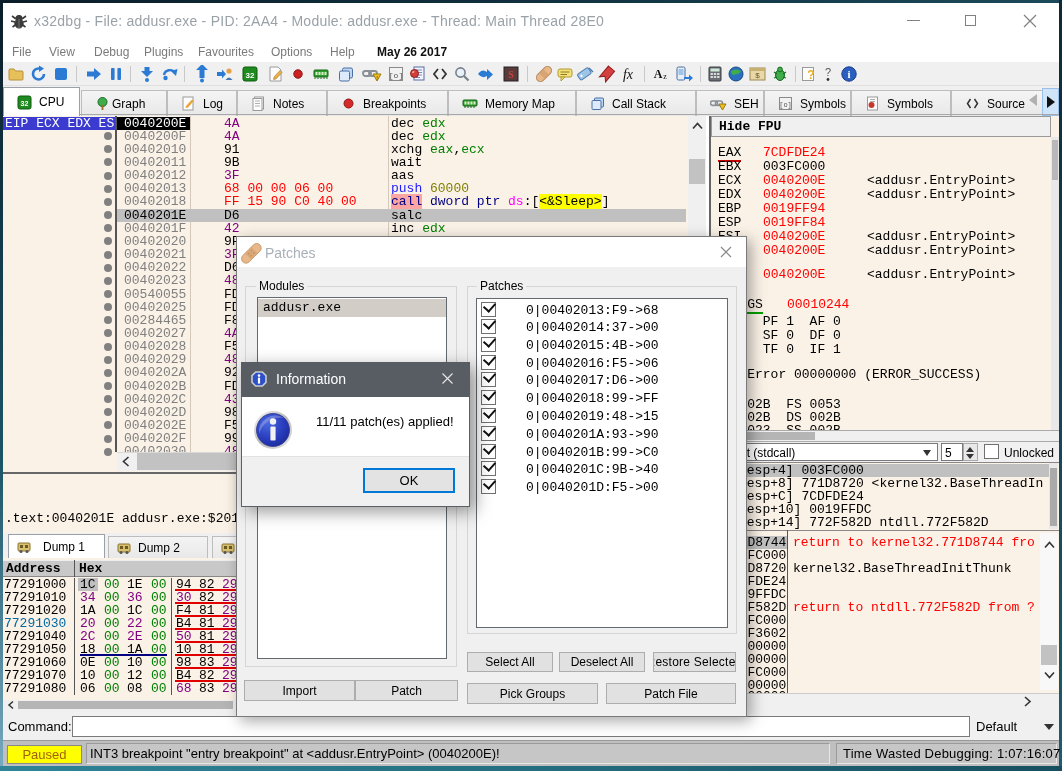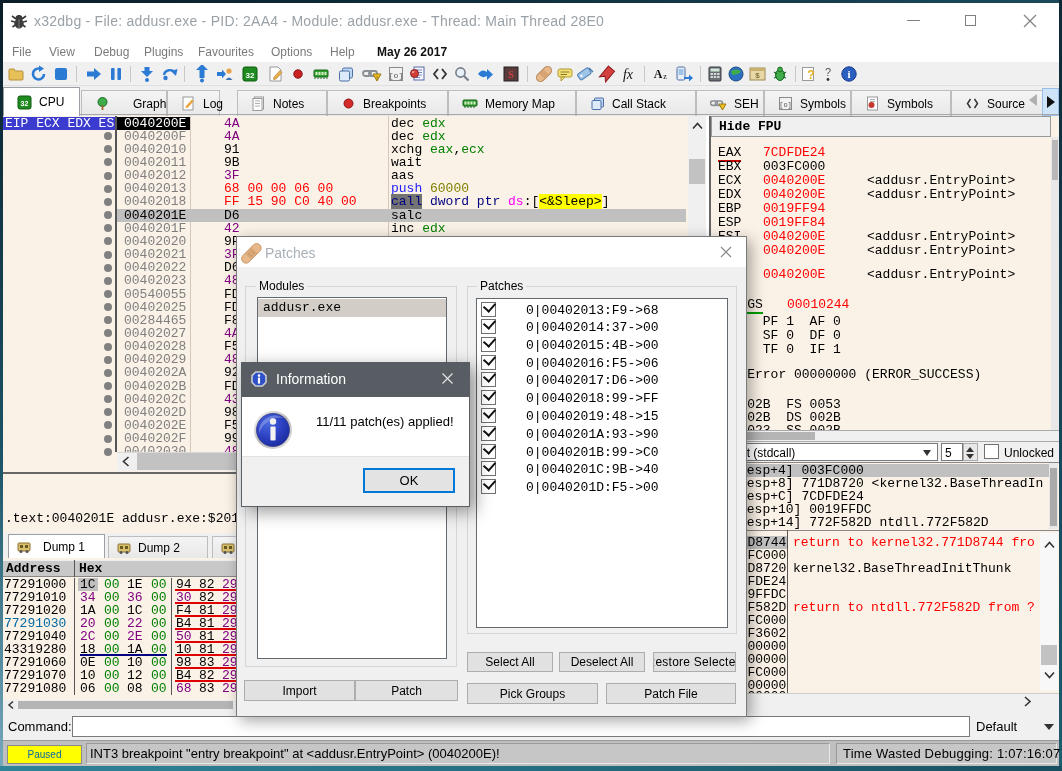--- a/index.html
+++ b/index.html
@@ -296,23 +296,23 @@
     </span>
     <span style="margin-left:7px">CPU</span>
   </div>
 <div class="tb" style="left:81px;top:90px;width:86px;height:26px">
 <span style="margin-left:13px;display:inline-flex">
       <svg width="15" height="15">
         <circle cx="7.5" cy="6" r="4.5" fill="#3fae4a" stroke="#1a6a24"></circle>
         <rect x="6.6" y="9" width="1.8" height="5" fill="#9a6a2a"></rect>
       </svg>
     </span>
-    <span style="margin-left:23px">Graph</span>
-  </div>
-<div class="tb" style="left:167px;top:90px;width:53px;height:26px">
+    <span style="margin-left:2px">Graph</span>
+  </div>
+<div class="tb" style="left:167px;top:90px;width:70px;height:26px">
 <span style="margin-left:13px;display:inline-flex">
       <svg width="15" height="15">
         <rect x="2" y="1" width="10" height="13" fill="#fdfdfd" stroke="#9a9a9a"></rect>
         <path d="M5 10 L11 3.5 L12.7 5 L7 11.5 L4.5 12Z" fill="#e8a33a"></path>
       </svg>
     </span>
     <span style="margin-left:7px">Log</span>
   </div>
 <div class="tb" style="left:237px;top:90px;width:90px;height:26px">
 <span style="margin-left:13px;display:inline-flex">
@@ -423,21 +423,21 @@
 <div class="abs mono" style="left:124px;top:169.1px;color:#7f7f7f">00402012</div>
 <div class="abs mono pu" style="left:224px;top:169.1px">3F</div>
 <div class="abs mono" style="left:391px;top:169.1px"><span class="bk">aas</span></div>
 <div class="dot" style="left:104px;top:184.8px"></div>
 <div class="abs mono" style="left:124px;top:182.2px;color:#7f7f7f">00402013</div>
 <div class="abs mono rd" style="left:224px;top:182.2px">68 00 00 06 00</div>
 <div class="abs mono" style="left:391px;top:182.2px"><span style="color:#1c1cff">push </span><span style="color:#808000">60000</span></div>
 <div class="dot" style="left:104px;top:197.9px"></div>
 <div class="abs mono" style="left:124px;top:195.4px;color:#7f7f7f">00402018</div>
 <div class="abs mono rd" style="left:224px;top:195.4px">FF 15 90 C0 40 00</div>
-<div class="abs mono" style="left:391px;top:195.4px"><span style="background:#737373;color:#000080">call</span><span style="color:#000080"> dword ptr </span><span style="color:#ff00ff">ds</span><span class="bk">:[</span><span style="background:#ffff00;color:#000">&lt;&amp;Sleep&gt;</span><span class="bk">]</span></div>
+<div class="abs mono" style="left:391px;top:195.4px"><span style="background:#fca5a5;color:#000080">call</span><span style="color:#000080"> dword ptr </span><span style="color:#ff00ff">ds</span><span class="bk">:[</span><span style="background:#ffff00;color:#000">&lt;&amp;Sleep&gt;</span><span class="bk">]</span></div>
 <div class="abs" style="left:117px;top:208.6px;width:569px;height:13px;background:#c0c0c0"></div>
 <div class="dot" style="left:104px;top:211.1px"></div>
 <div class="abs mono" style="left:124px;top:208.6px;color:#000">0040201E</div>
 <div class="abs mono bk" style="left:224px;top:208.6px">D6</div>
 <div class="abs mono" style="left:391px;top:208.6px"><span class="bk">salc</span></div>
 <div class="dot" style="left:104px;top:224.2px"></div>
 <div class="abs mono" style="left:124px;top:221.7px;color:#7f7f7f">0040201F</div>
 <div class="abs mono pu" style="left:224px;top:221.7px">42</div>
 <div class="abs mono" style="left:391px;top:221.7px"><span class="bk">inc </span><span class="g">edx</span></div>
 <div class="dot" style="left:104px;top:237.4px"></div>
@@ -587,21 +587,21 @@
 <div class="abs" style="left:175px;top:628px;width:80px;height:2px;background:#e00000"></div>
 <div class="abs mono" style="left:4px;top:630px;color:#000">77291040</div>
 <div class="abs mono pu" style="left:80px;top:630px">2C</div>
 <div class="abs mono g" style="left:104px;top:630px">00</div>
 <div class="abs mono pu" style="left:127px;top:630px">2E</div>
 <div class="abs mono g" style="left:151px;top:630px">00</div>
 <div class="abs mono pu" style="left:176px;top:630px">50</div>
 <div class="abs mono bk" style="left:199px;top:630px">81</div>
 <div class="abs mono pu" style="left:222px;top:630px">29</div>
 <div class="abs" style="left:175px;top:641px;width:80px;height:2px;background:#e00000"></div>
-<div class="abs mono" style="left:4px;top:643px;color:#000">43319280</div>
+<div class="abs mono" style="left:4px;top:643px;color:#000">77291050</div>
 <div class="abs mono bk" style="left:80px;top:643px">18</div>
 <div class="abs mono g" style="left:104px;top:643px">00</div>
 <div class="abs mono bk" style="left:127px;top:643px">1A</div>
 <div class="abs mono g" style="left:151px;top:643px">00</div>
 <div class="abs mono bk" style="left:176px;top:643px">10</div>
 <div class="abs mono bk" style="left:199px;top:643px">81</div>
 <div class="abs mono pu" style="left:222px;top:643px">29</div>
 <div class="abs" style="left:175px;top:654px;width:80px;height:2px;background:#e00000"></div>
 <div class="abs" style="left:80px;top:654px;width:87px;height:2px;background:#000080"></div>
 <div class="abs mono" style="left:4px;top:656px;color:#000">77291060</div>
@@ -727,21 +727,21 @@
   </svg>
 <div class="abs" style="left:3px;top:710px;width:1056px;height:30px;background:#f0f0f0"></div>
 <div class="abs sans" style="left:8px;top:719px;font-size:13px">Command:</div>
 <div class="abs" style="left:72px;top:716px;width:898px;height:21px;background:#fff;border:1px solid #7a7a7a"></div>
 <div class="abs sans" style="left:976px;top:719px;font-size:13px">Default</div>
 <div class="abs" style="left:1044px;top:724px;width:0;height:0;border-left:5px solid transparent;border-right:5px solid transparent;border-top:6px solid #333"></div>
 <div class="abs" style="left:3px;top:740px;width:1056px;height:26px;background:#bfbfbf;border-top:1px solid #999"></div>
 <div class="abs" style="left:86px;top:743px;width:744px;height:21px;background:#c6c6c6;border:1px solid #9a9a9a;border-bottom-color:#e8e8e8;border-right-color:#e8e8e8"></div>
 <div class="abs" style="left:836px;top:743px;width:221px;height:21px;background:#c6c6c6;border:1px solid #9a9a9a;border-bottom-color:#e8e8e8;border-right-color:#e8e8e8"></div>
 <div class="abs" style="left:7px;top:745px;width:75px;height:19px;background:#ffff00;border:1px solid #8a8a8a;display:flex;align-items:center;justify-content:center">
-    <span class="sans" style="color:#0369a1;font-size:10px">Paused</span>
+    <span class="sans" style="color:#a16207;font-size:13px">Paused</span>
   </div>
 <div class="abs sans" style="left:90px;top:746px;color:#000;font-size:13px">INT3 breakpoint "entry breakpoint" at &lt;addusr.EntryPoint&gt; (0040200E)!</div>
 <div class="abs sans" style="left:843px;top:746px;color:#000;font-size:13px;letter-spacing:0.2px">Time Wasted Debugging: 1:07:16:07</div>
 <div class="abs" style="left:236px;top:236px;width:511px;height:481px;background:#f0f0f0;border:1px solid #7a7a7a;box-shadow:4px 4px 14px rgba(0,0,0,.35);z-index:10"></div>
 <div class="abs" style="left:237px;top:237px;width:509px;height:30px;background:#fff;z-index:11"></div>
 <svg class="abs" style="left:240px;top:242px;z-index:12" width="22" height="22">
     <g transform="rotate(-45 11 11)">
       <rect x="-1" y="7" width="24" height="9" rx="4.5" fill="#e8b88a" stroke="#c09060" stroke-width=".8"></rect>
       <rect x="6.5" y="7.4" width="9" height="8.2" fill="#dba878"></rect>
       <circle cx="9" cy="10" r=".7" fill="#b8885a"></circle>

